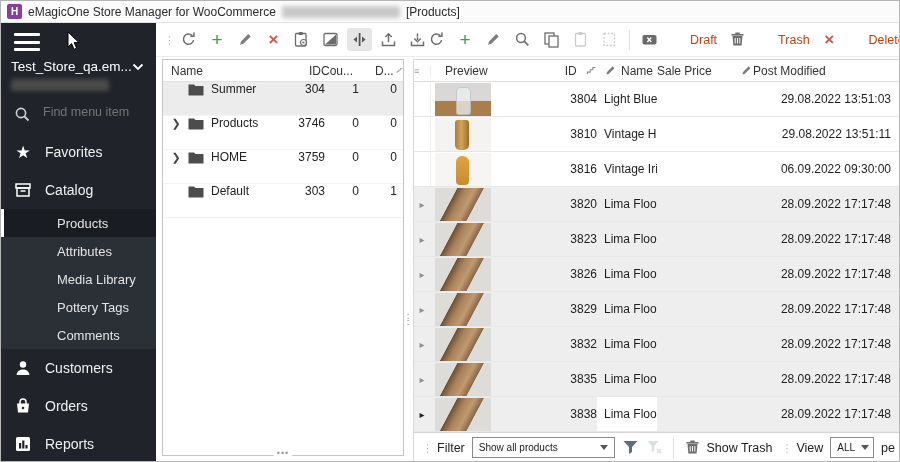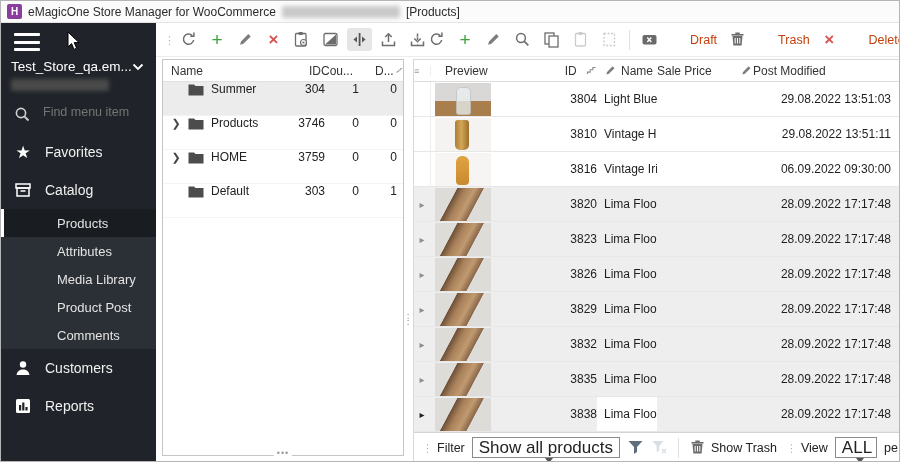--- a/index.html
+++ b/index.html
@@ -96,21 +96,21 @@
   .thumb.glass-vase::after { content:""; position:absolute; left:21px; top:4px; width:13px; height:26px; background:rgba(235,240,242,.75); border-radius:5px 5px 3px 3px; border:1px solid rgba(150,150,150,.4); }
   .thumb.amber-vase { background:#f4f3f1; }
   .thumb.amber-vase::after { content:""; position:absolute; left:20px; top:2px; width:14px; height:30px; background:linear-gradient(90deg,#ad7d33,#d3a656 45%,#9c6e2c); border-radius:3px 3px 5px 5px; }
   .thumb.orange-vase { background:#f6f5f3; }
   .thumb.orange-vase::after { content:""; position:absolute; left:21px; top:3px; width:13px; height:29px; background:linear-gradient(#e0a443,#c98a2f); border-radius:6px 6px 4px 4px; }
   .thumb.flooring { background:#dedcd9; }
   .thumb.flooring::after { content:""; position:absolute; inset:0; background:linear-gradient(118deg, transparent 30%, #6e5138 31%, #a8805a 42%, #c09a70 55%, #8a674a 66%, transparent 67%); }
 
   
   .filterbar { height:30px; flex:none; border-top:1px solid #d5d5d5; display:flex; align-items:center; gap:7px; padding:0 4px 0 6px; font-size:12.5px; overflow:hidden; white-space:nowrap; }
-  .selBox { height:21px; border:1px solid #8a8a8a; background:#fff; display:flex; align-items:center; justify-content:space-between; padding:0 6px; font-size:17px; cursor:pointer;flex-direction:column; }
+  .selBox { height:21px; border:1px solid #8a8a8a; background:#fff; display:flex; align-items:center; justify-content:space-between; padding:0 6px; font-size:10px; cursor:pointer; }
   .selFilter { width:212px; }
   .selView { width:44px; padding-right:4px; }
   .caret { width:0; height:0; border-left:4px solid transparent; border-right:4px solid transparent; border-top:5px solid #555; margin-left:6px; }
   .fbtn { display:flex; align-items:center; gap:5px; cursor:pointer; }
   .fbtn.disabled { opacity:.4; }
 
   .cursor { position:absolute; left:66px; top:30px; z-index:50; pointer-events:none; }
 </style>
 </head>
 <body>
@@ -266,31 +266,37 @@
         <div class="subItem sel">
             <span>Products</span>
           </div>
         <div class="subItem">
             <span>Attributes</span>
           </div>
         <div class="subItem">
             <span>Media Library</span>
           </div>
         <div class="subItem">
-            <span>Product Post</span>
+            <span>Pottery Tags</span>
           </div>
         <div class="subItem">
             <span>Comments</span>
           </div>
       </div>
       <div class="navItem">
         <svg class="icSide">
             <use href="#i-person"></use>
           </svg>
         <span>Customers</span>
+      </div>
+      <div class="navItem">
+        <svg class="icSide">
+            <use href="#i-bag"></use>
+          </svg>
+        <span>Orders</span>
       </div>
       <div class="navItem">
         <svg class="icSide">
             <use href="#i-chart"></use>
           </svg>
         <span>Reports</span>
       </div>
     </aside>
 
     <div class="content">

